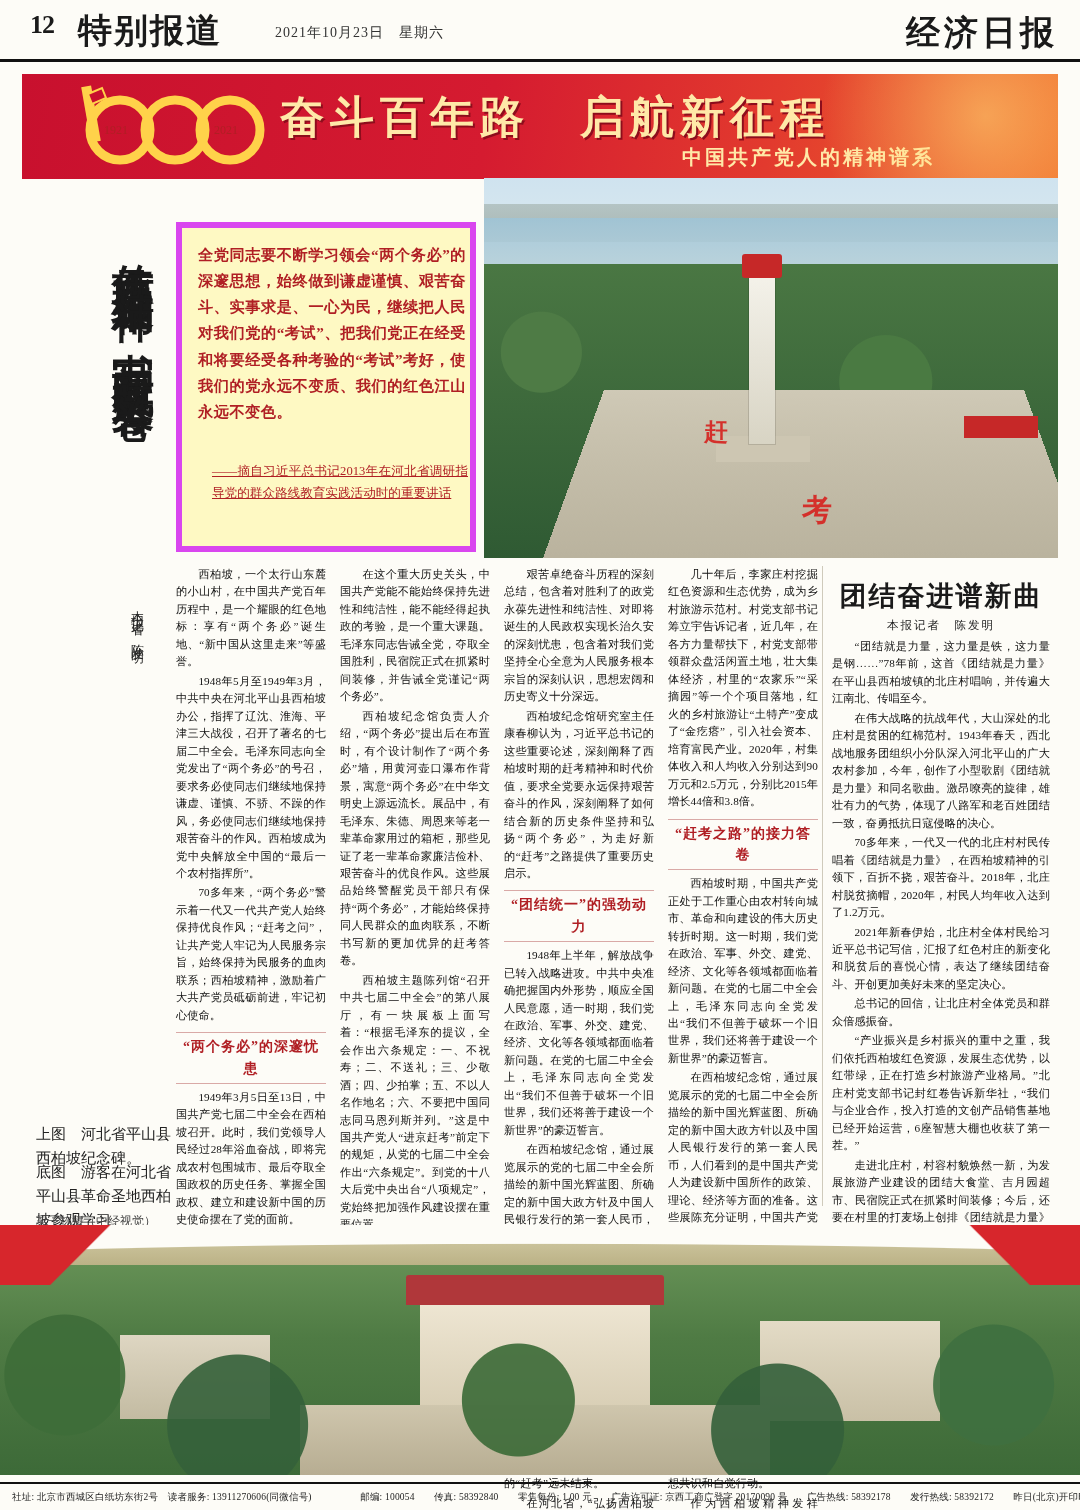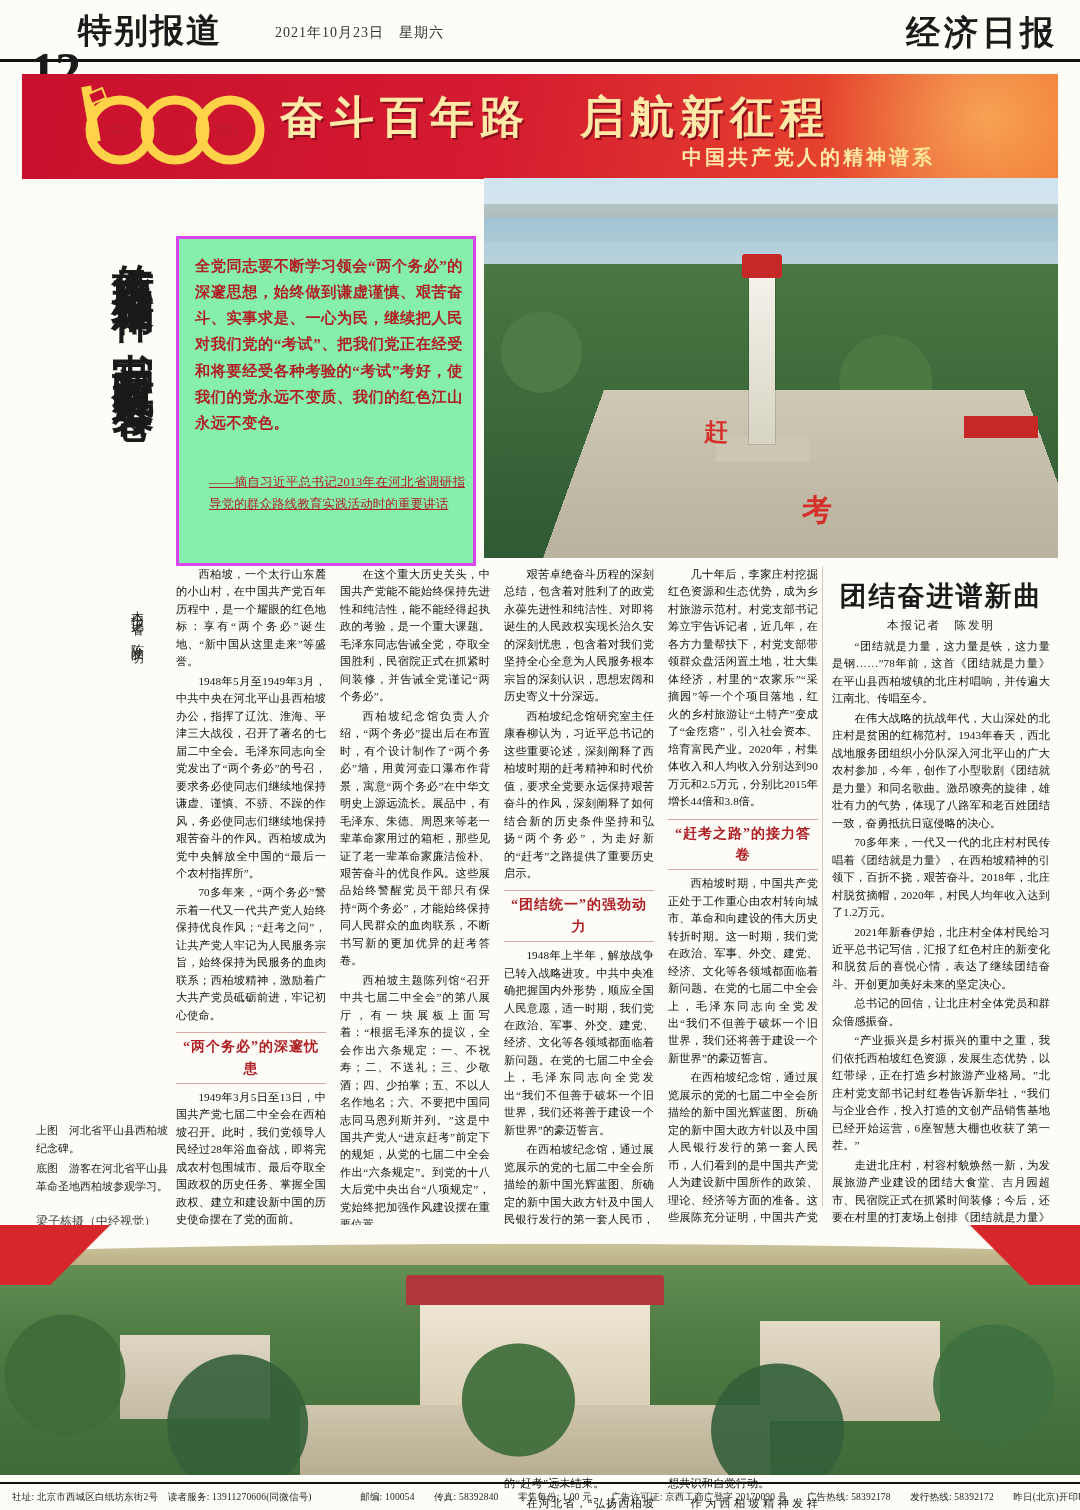--- a/index.html
+++ b/index.html
@@ -13,23 +13,22 @@
   }
   .page { position:absolute; inset:0; }
 
   
   .masthead {
     position:absolute; left:0; top:0; width:1080px; height:62px;
     border-bottom:3px solid #111;
   }
   .page-no {
     position:absolute; left:30px; top:10px;
-    font-size:52px; font-weight:bold; letter-spacing:-1px;
+    font-size:26px; font-weight:bold; letter-spacing:-1px;
     font-family:"Liberation Serif", serif;
-    margin-top:32px;
   }
   .section-title {
     position:absolute; left:78px; top:8px;
     font-size:34px; font-weight:bold; letter-spacing:2px;
   }
   .issue-date {
     position:absolute; left:275px; top:24px;
     font-size:14px; color:#333; letter-spacing:1px;
   }
   .paper-name {
@@ -73,21 +72,21 @@
   }
   .byline-v {
     position:absolute; left:128px; top:600px;
     writing-mode:vertical-rl; text-orientation:upright;
     font-size:13px; letter-spacing:4px; color:#222;
   }
 
   
   .quotebox {
     position:absolute; left:176px; top:222px; width:300px; height:330px;
-    background:#86efac; border:3px solid #d946ef;margin-top:14px;
+    background:#fef9c3; border:6px solid #d946ef;
   }
   .quotebox .qtext {
     position:absolute; left:16px; top:14px; width:268px;
     font-size:15.2px; line-height:1.72; font-weight:bold; color:#b01f24;
     text-align:justify; letter-spacing:.5px;
   }
   .quotebox .qsrc {
     position:absolute; left:30px; top:232px; width:256px;
     font-size:12.6px; line-height:1.75; color:#b01f24; text-align:justify;text-decoration:underline;
   }
@@ -201,21 +200,21 @@
     background:linear-gradient(135deg,#d7262c 0 52%, rgba(215,38,44,0) 53%);
   }
   .corner-red-r {
     position:absolute; right:0; top:1225px; width:150px; height:60px;
     background:linear-gradient(225deg,#d7262c 0 52%, rgba(215,38,44,0) 53%);
   }
 
   
   .caption {
     position:absolute; left:36px; width:138px;
-    font-size:11px; line-height:1.6; color:#222;
+    font-size:15px; line-height:1.6; color:#222;
   }
   .cap1 { top:1122px; }
   .cap2 { top:1160px; }
   .cap3 { top:1213px; font-size:12px; color:#444;font-family:Liberation Mono, monospace; }
 
   
   .col {
     position:absolute; top:566px; width:150px;
     font-size:11.2px; line-height:1.56; text-align:justify;
     color:#111; letter-spacing:.1px;

